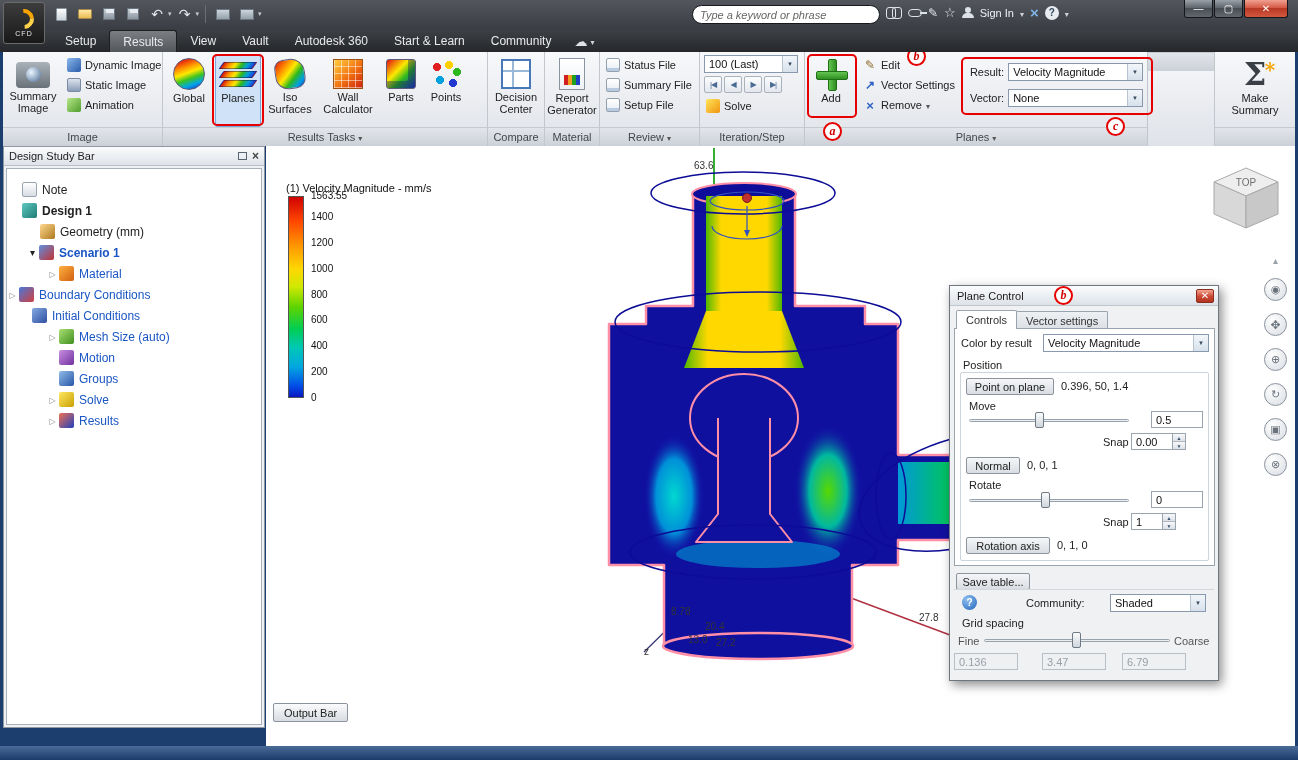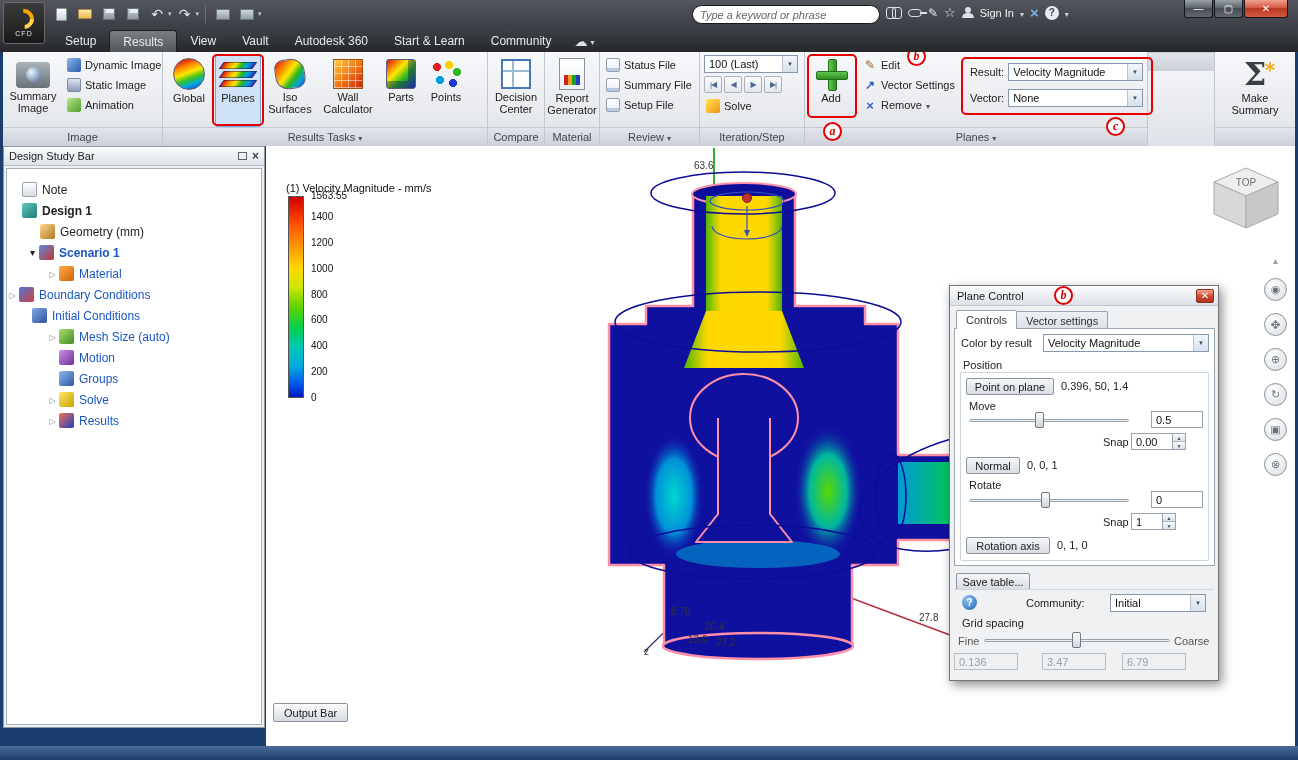--- a/index.html
+++ b/index.html
@@ -683,21 +683,21 @@
             <span class="wbtn" style="position:absolute;left:5px;top:164px;width:84px">Rotation axis</span>
             <span class="dlbl" style="left:96px;top:166px">0, 1, 0</span>
           </div>
         </div>
 
         <span class="wbtn" style="position:absolute;left:6px;top:287px;width:74px">Save table...</span>
         <div class="hr" style="top:303px"></div>
         <span class="ic-qhelp" style="left:12px;top:309px">?</span>
         <span class="dlbl" style="left:76px;top:311px">Community:</span>
         <div class="combo" style="position:absolute;left:160px;top:308px;width:96px">
-          <span class="cval">Initial</span>
+          <span class="cval">Shaded</span>
           <span class="carrow"></span>
         </div>
         <span class="dlbl" style="left:12px;top:331px">Grid spacing</span>
         <span class="dlbl" style="left:8px;top:349px;color:#555">Fine</span>
         <div class="slider" style="left:34px;top:345px;width:186px">
           <div class="strack"></div>
             <div class="sthumb" style="left:88px"></div>
         </div>
         <span class="dlbl" style="left:224px;top:349px;color:#555">Coarse</span>
         <div class="winp dis" style="left:4px;top:367px;width:64px">

